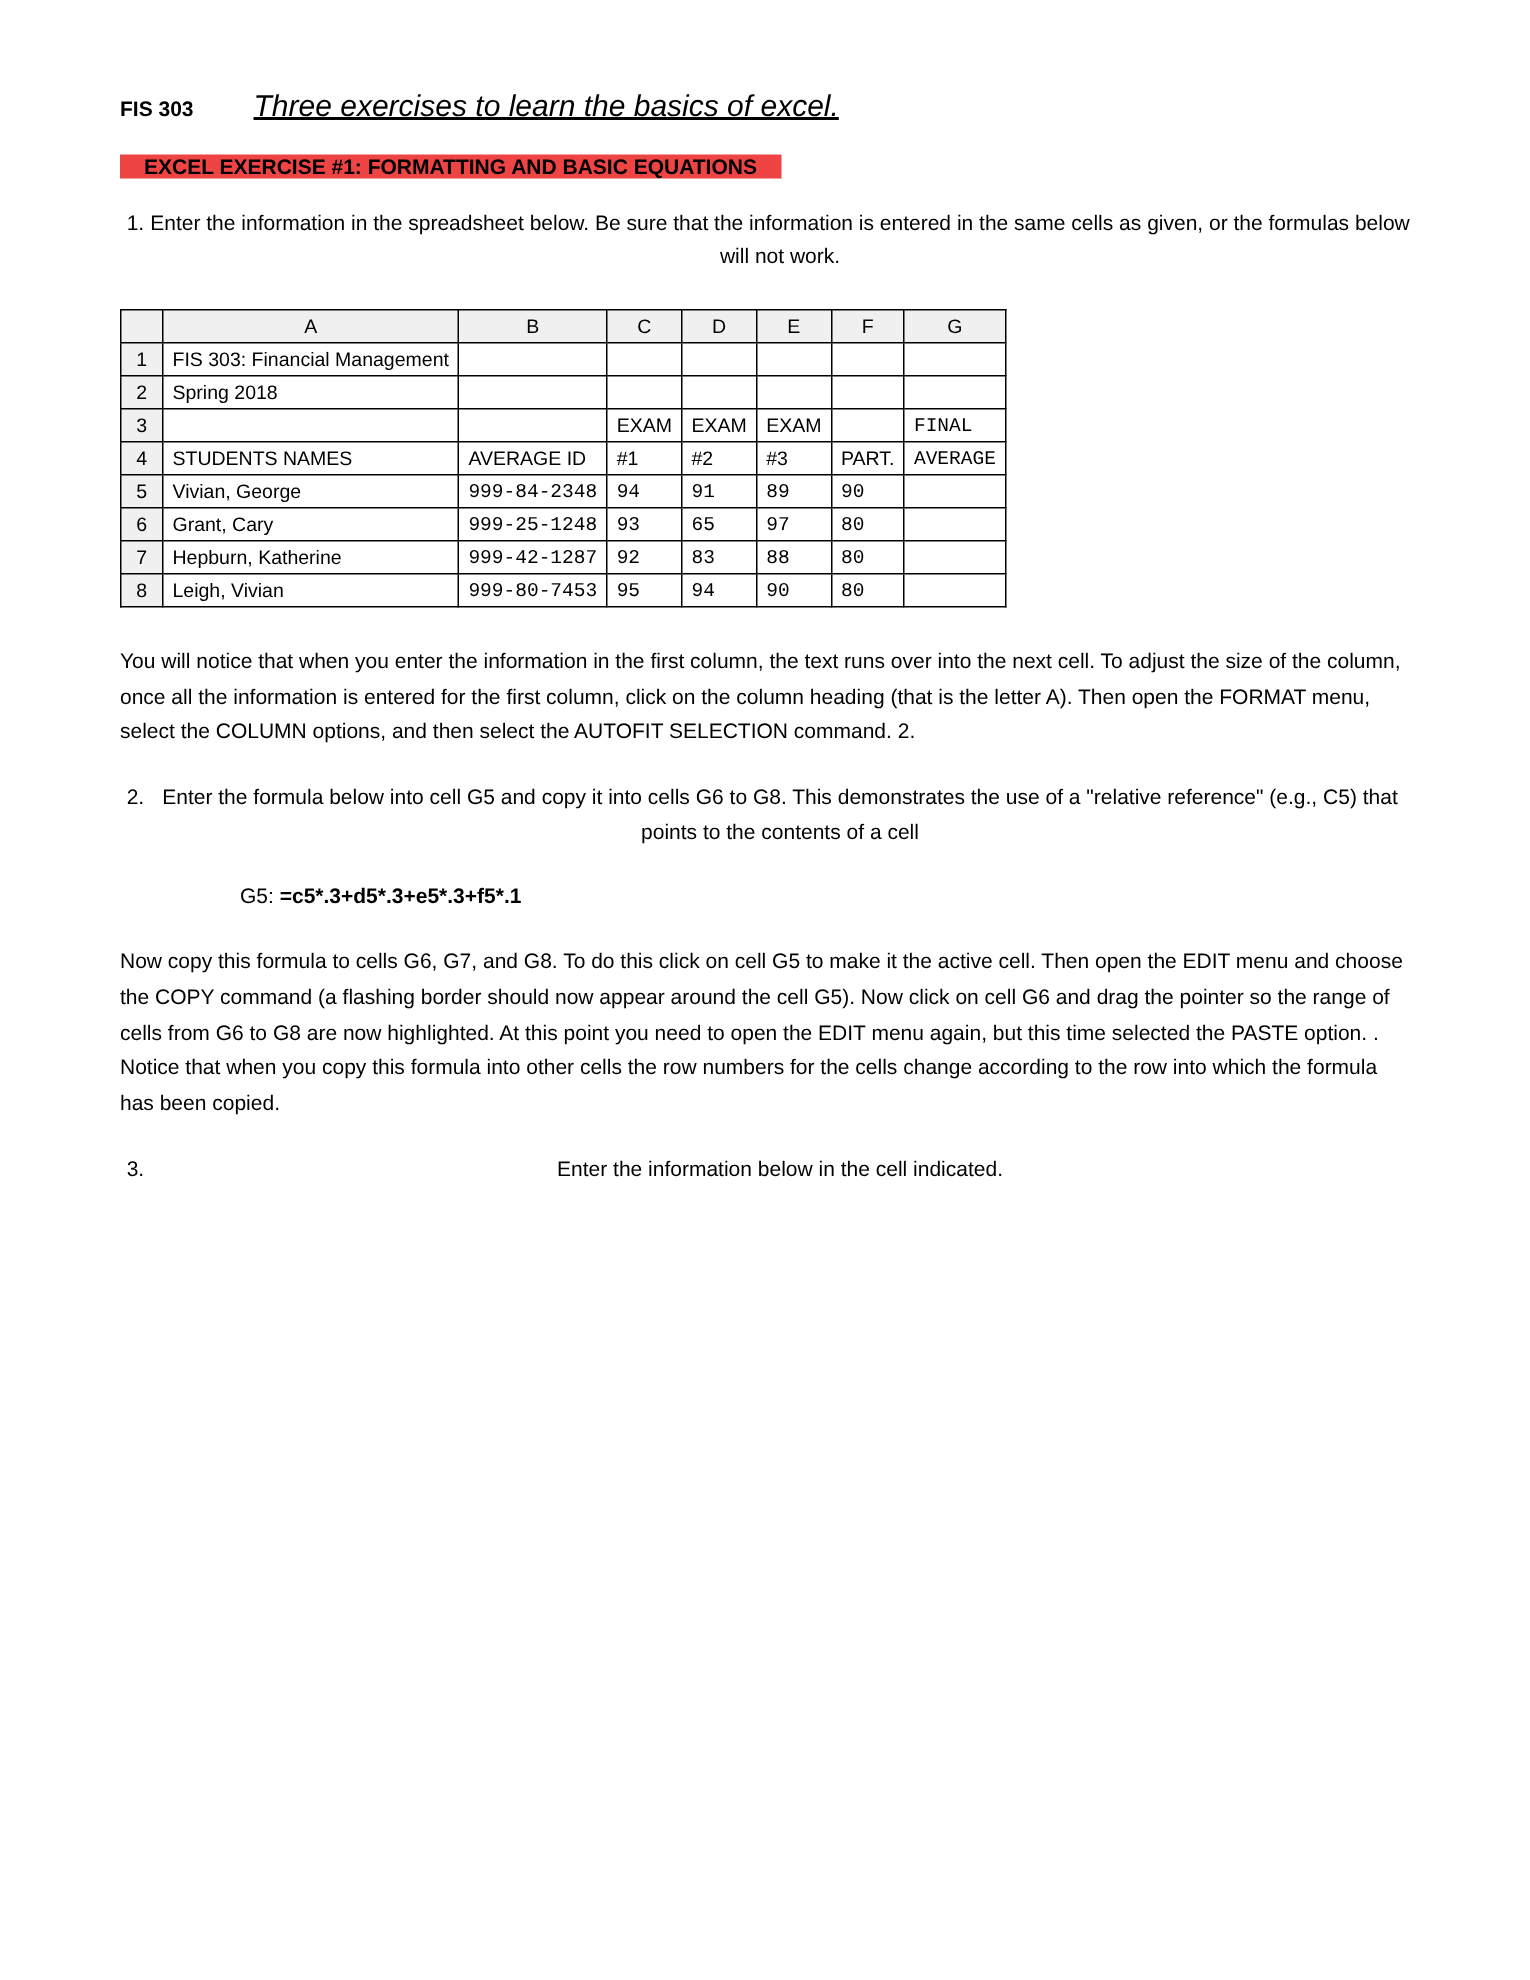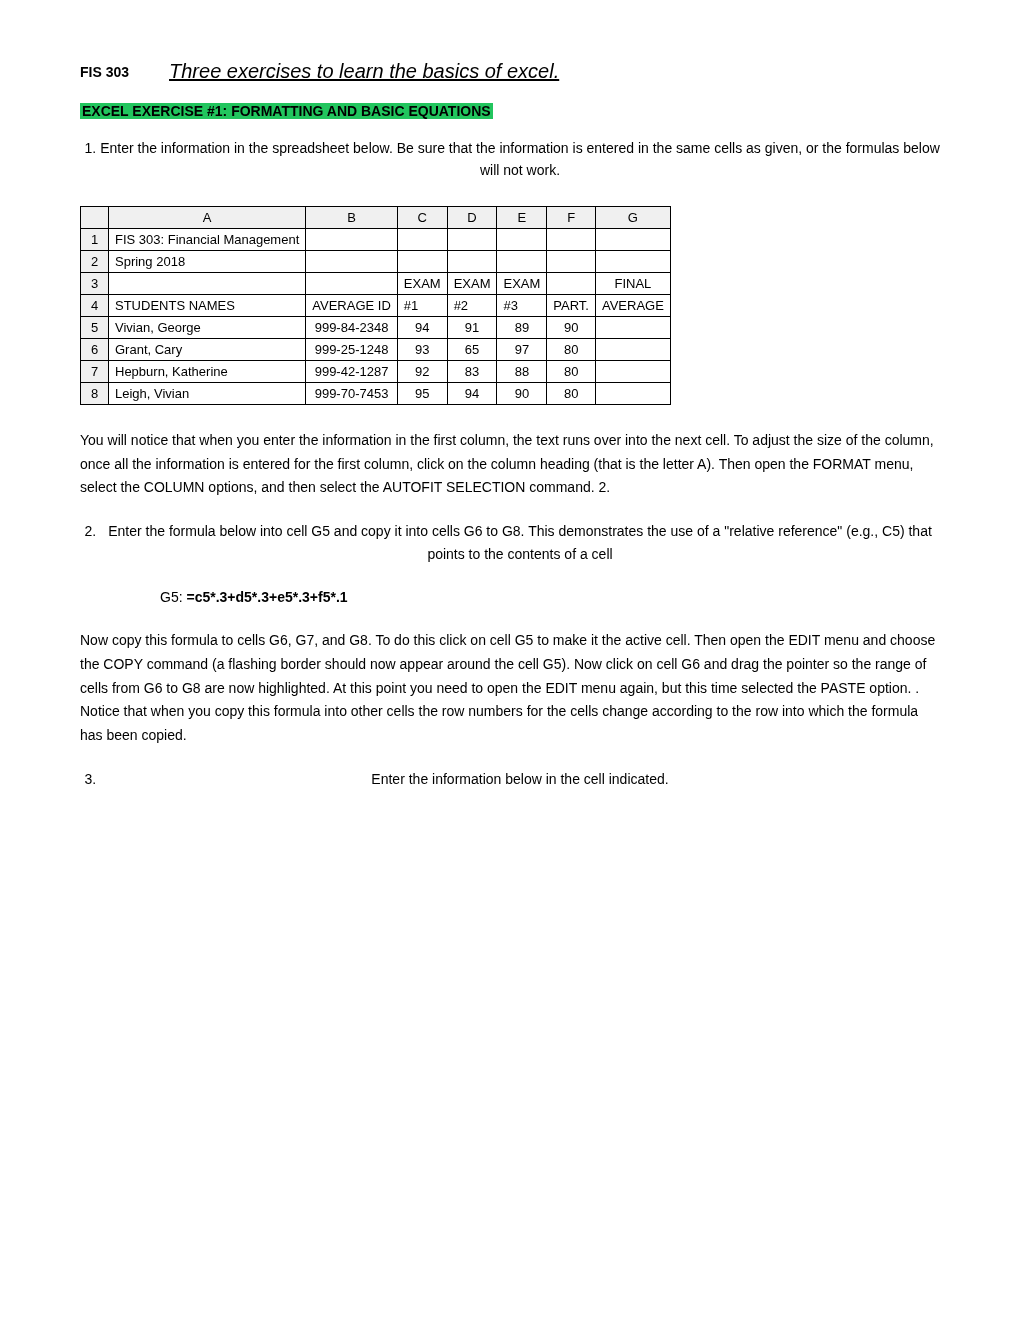--- a/index.html
+++ b/index.html
@@ -31,26 +31,26 @@
       white-space: nowrap;
     }
 
     .course-title {
       font-style: italic;
       text-decoration: underline;
       font-size: 20px;
     }
 
     .exercise-heading {
-      background-color: #22c55e;
+      background-color: #ef4444;
       font-weight: bold;
       font-size: 14px;
       margin-bottom: 18px;
       display: inline-block;
-      padding: 0 2px;
+      padding: 0 16px;
     }
 
     ol {
       padding-left: 20px;
       text-align: center;
     }
 
     ol > li {
       margin-bottom: 16px;
       line-height: 1.6;
@@ -90,21 +90,21 @@
     }
 
     .col-a { min-width: 200px; }
     .col-b { min-width: 100px; }
     .col-c { min-width: 60px; text-align: center; }
     .col-d { min-width: 60px; text-align: center; }
     .col-e { min-width: 60px; text-align: center; }
     .col-f { min-width: 50px; text-align: center; }
     .col-g { min-width: 70px; text-align: right; }
 
-    .td-right { text-align: center; }
+    .td-right { text-align: left; font-family: Liberation Mono, monospace; }
     .td-center { text-align: left; }
 
     .paragraph-block {
       margin: 20px 0;
       line-height: 1.7;
       font-size: 14px;
     }
 
     .formula-block {
       margin: 24px 0 24px 80px;
@@ -222,21 +222,21 @@
         <td class="col-c td-right">92</td>
         <td class="col-d td-right">83</td>
         <td class="col-e td-right">88</td>
         <td class="col-f td-right">80</td>
         <td class="col-g"></td>
       </tr>
 
       <tr>
         <td class="row-header">8</td>
         <td class="col-a">Leigh, Vivian</td>
-        <td class="col-b td-right">999-70-7453</td>
+        <td class="col-b td-right">999-80-7453</td>
         <td class="col-c td-right">95</td>
         <td class="col-d td-right">94</td>
         <td class="col-e td-right">90</td>
         <td class="col-f td-right">80</td>
         <td class="col-g"></td>
       </tr>
     </tbody>
   </table>
 </div>
 

